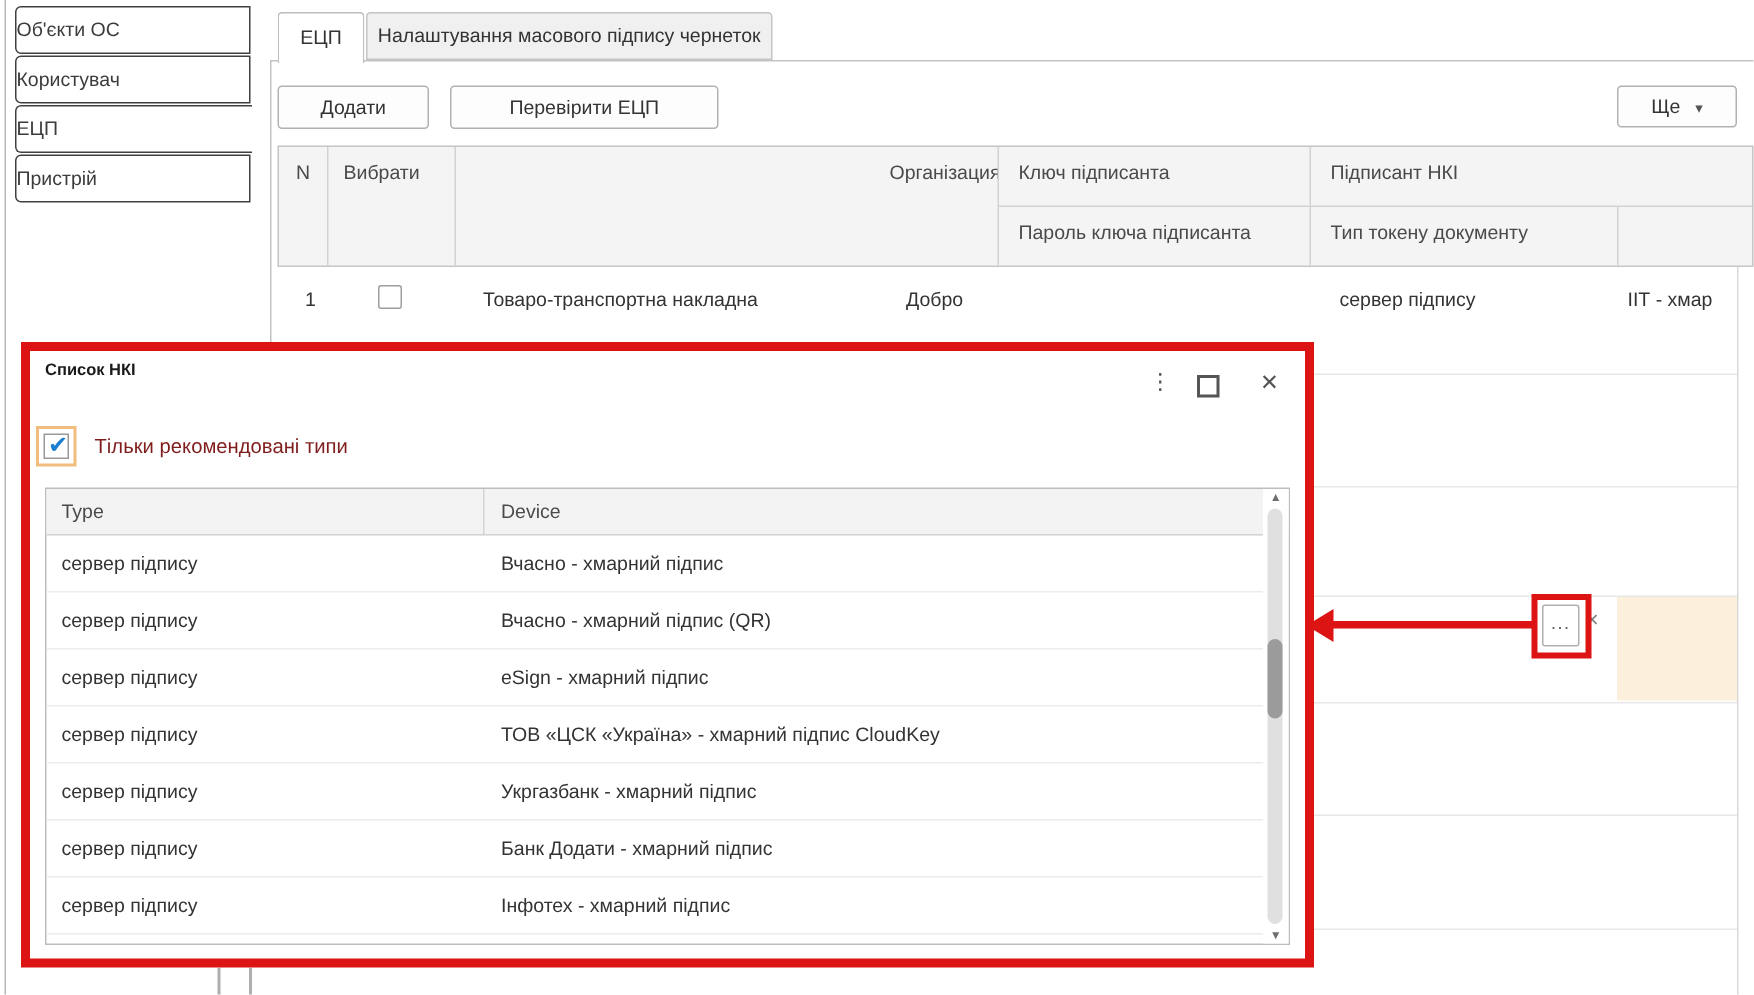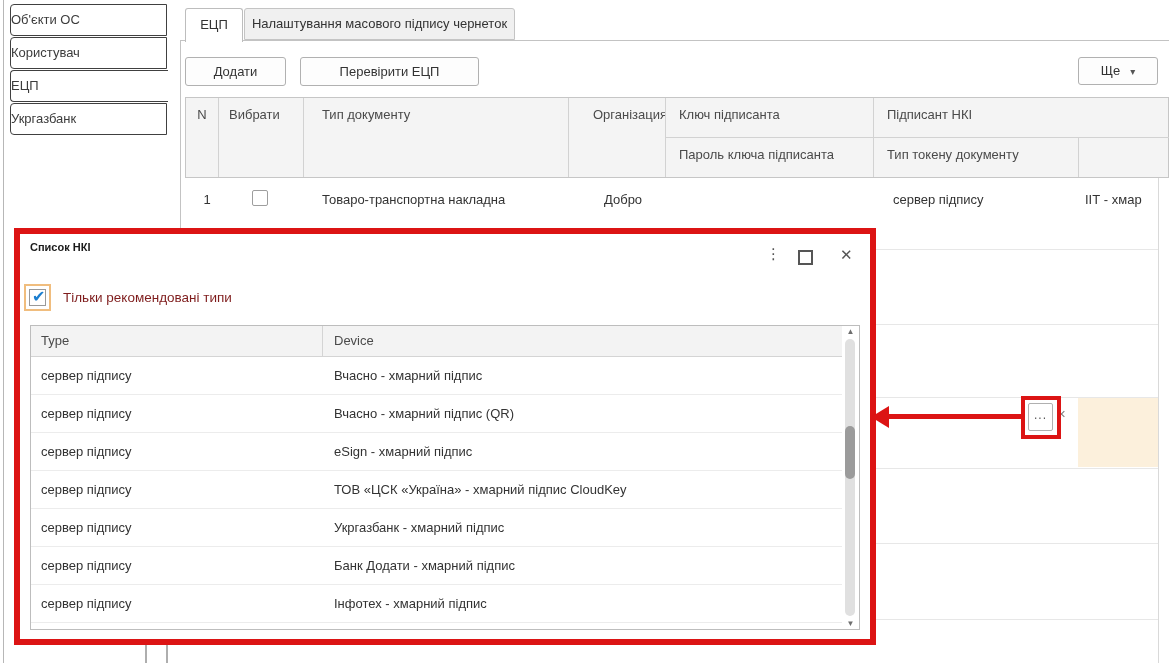--- a/index.html
+++ b/index.html
@@ -100,38 +100,37 @@
 </head>
 <body>
 
 <div class="abs screen-left-border"></div>
 <div class="abs bottom-vline-1"></div>
 <div class="abs bottom-vline-2"></div>
 
 <div class="abs side-tab t0">Об'єкти ОС</div>
 <div class="abs side-tab t1">Користувач</div>
 <div class="abs side-tab t2 active">ЕЦП</div>
-<div class="abs side-tab t3">Укргазбанк</div>
+<div class="abs side-tab t3">Пристрій</div>
 
 <div class="abs panel-top-border"></div>
 <div class="abs panel-left-border"></div>
 
 <div class="abs main-tab-active">ЕЦП</div>
 <div class="abs main-tab">Налаштування масового підпису чернеток</div>
 
 <div class="abs btn btn-add">Додати</div>
 <div class="abs btn btn-verify">Перевірити ЕЦП</div>
 <div class="abs btn btn-more">
   <span>Ще</span><span class="caret">▾</span>
 </div>
 
 <div class="abs thead">
   <div class="hc hc-n">N</div>
   <div class="hc hc-select">Вибрати</div>
-  <div class="hc hc-doc">Тип документу</div>
   <div class="hc hc-org">Організация</div>
   <div class="hc hc-key">Ключ підписанта</div>
   <div class="hc hc-keypw">Пароль ключа підписанта</div>
   <div class="hc hc-signer">Підписант НКІ</div>
   <div class="hc hc-token">Тип токену документу</div>
 </div>
 
 <div>
   <div class="abs cell-text" style="left:197px; width:20px; text-align:center;">1</div>
   <div class="abs cb" style="left:252px; top:190px;"></div>

